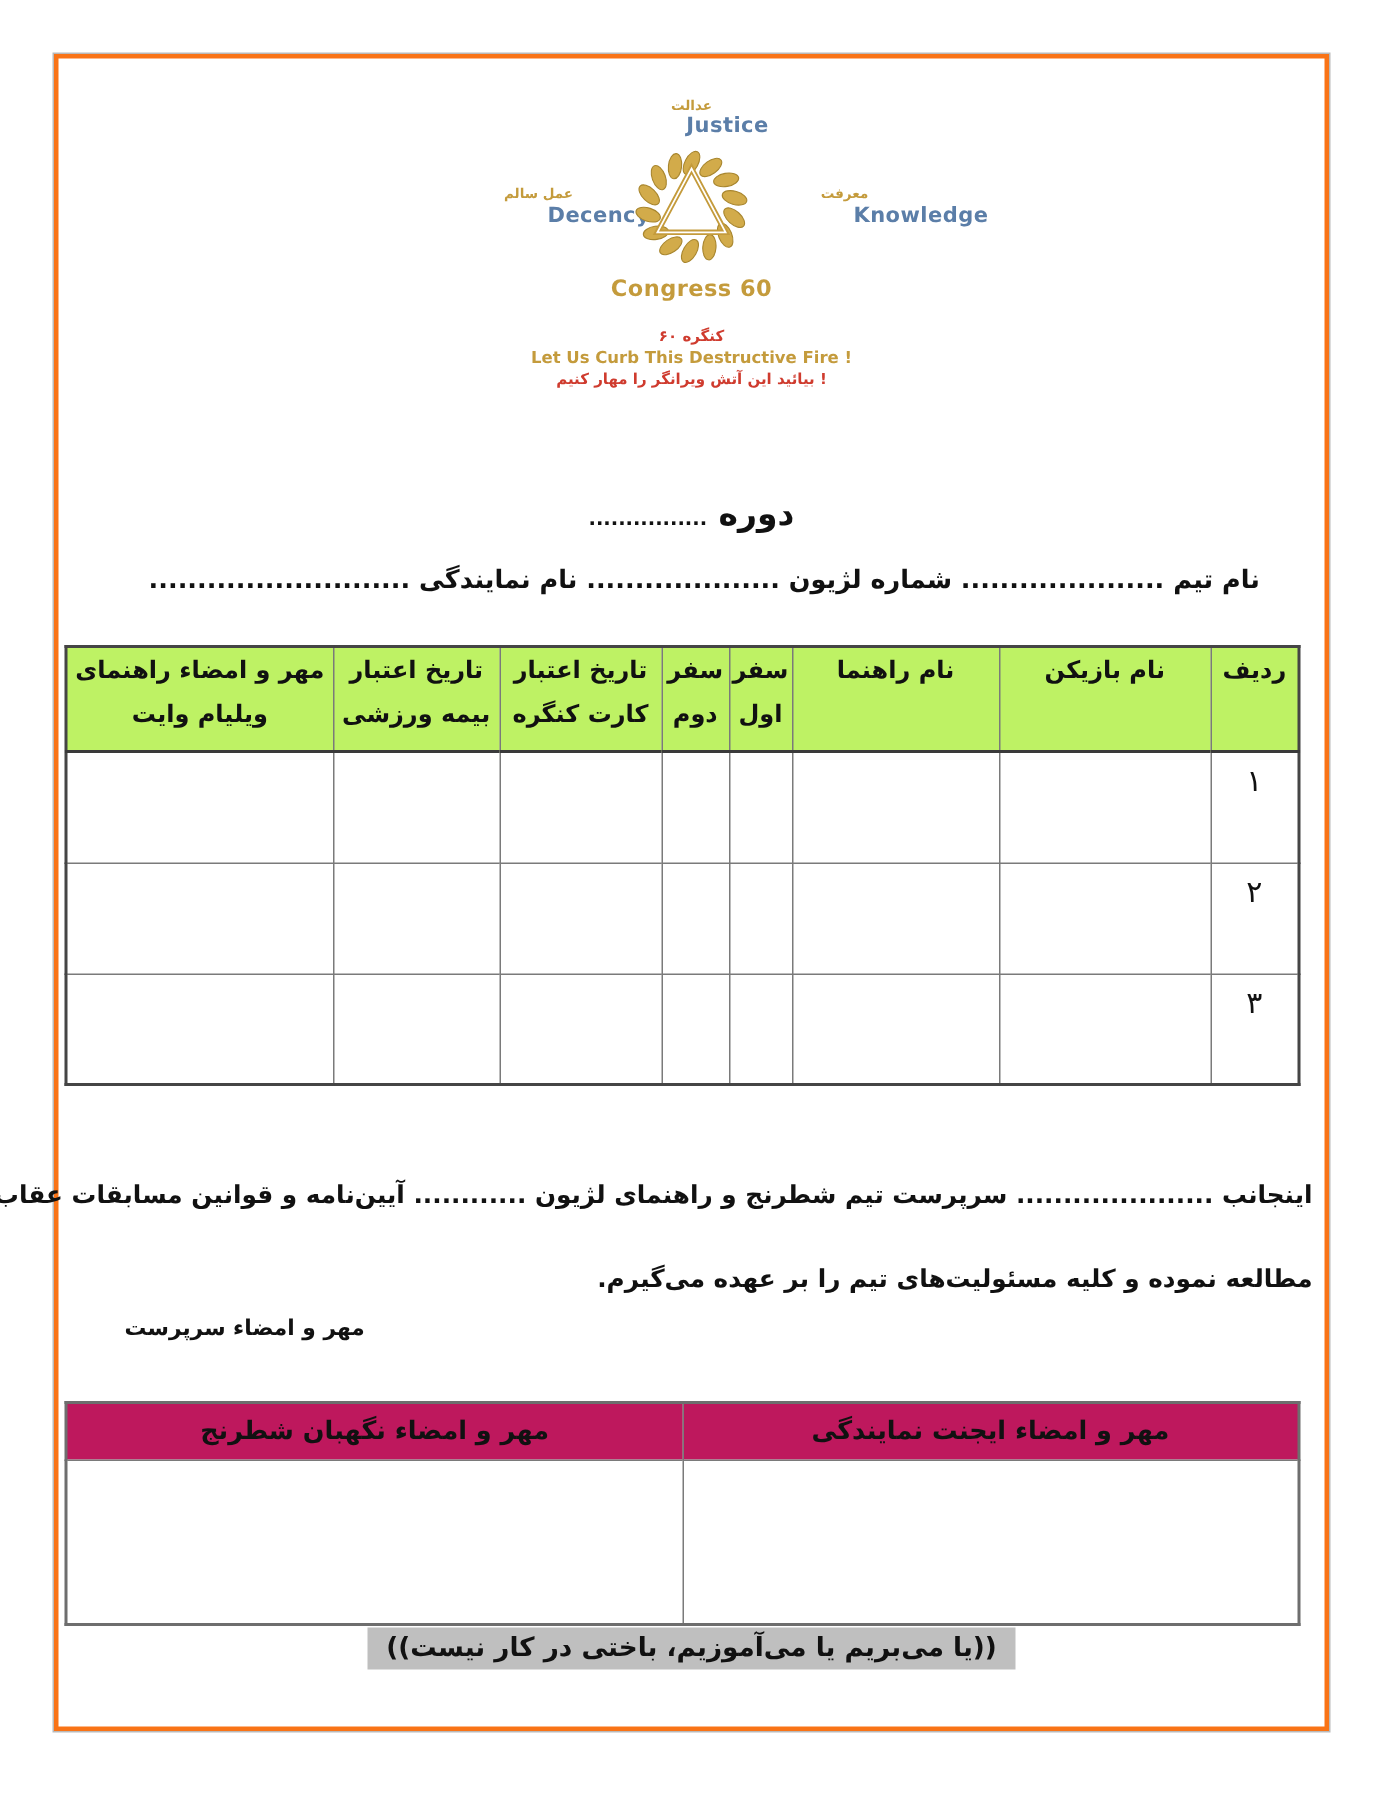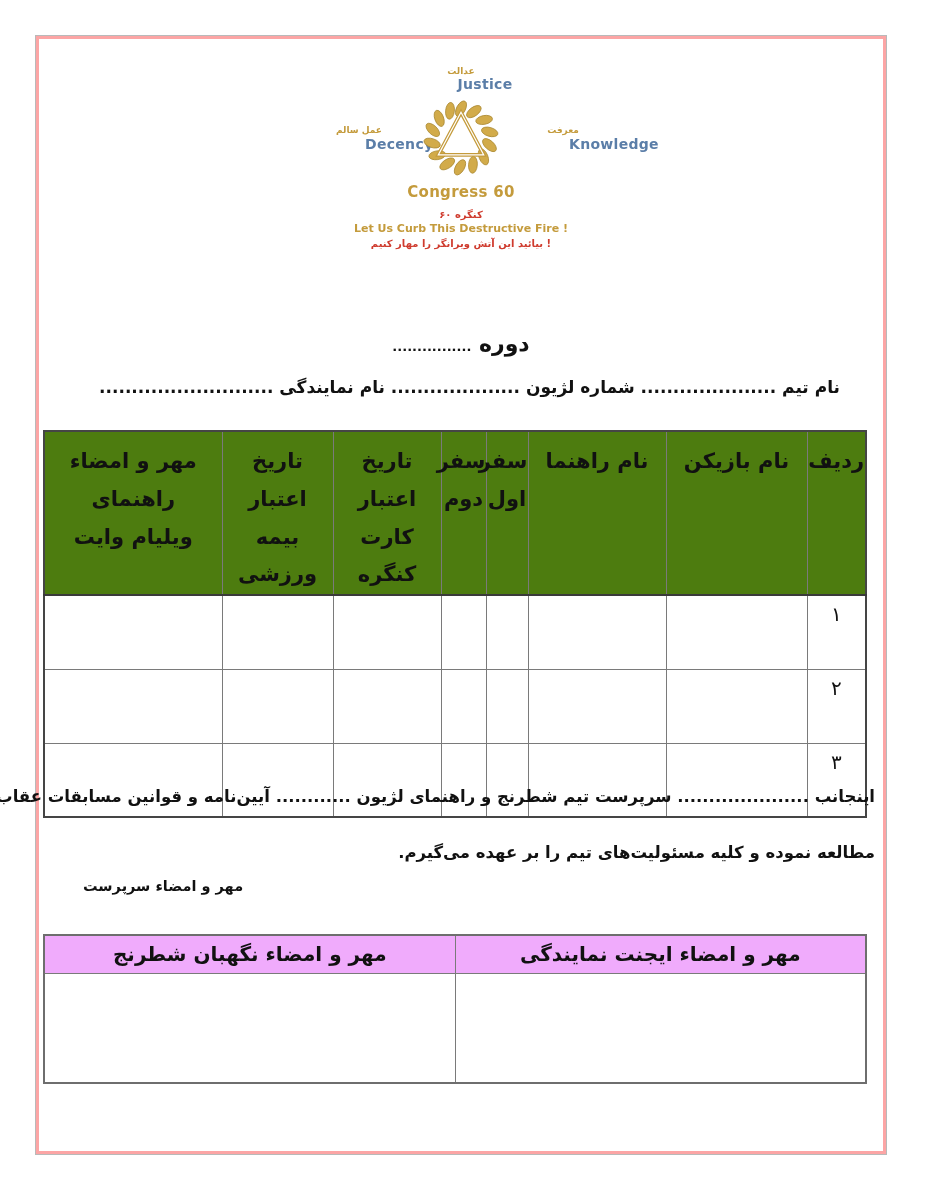--- a/index.html
+++ b/index.html
@@ -1,37 +1,37 @@
 <!DOCTYPE html>
 <html lang="fa"><head>
 <meta charset="utf-8">
 <style>
   * { margin:0; padding:0; box-sizing:border-box; }
   html,body { width:927px; height:1200px; background:#ffffff;
     font-family:"DejaVu Sans", sans-serif; overflow:hidden; }
 
   .page {
     position:absolute; left:36px; top:36px; width:850px; height:1118px;
-    border:3px solid #fca5a5; outline:1px solid #b9b9b9; outline-offset:0px;
+    border:3px solid #f97316; outline:1px solid #b9b9b9; outline-offset:0px;
     background:#ffffff;
     text-decoration:underline;
   }
 
   
   .logo-block {
     position:absolute; top:27px; left:0; right:0;
     display:flex; flex-direction:column; align-items:center;
     text-align:center; line-height:1.15;
   }
   .fa-gold  { color:#c49b3c; font-size:9px; font-weight:bold; }
   .en-blue  { color:#5b7ea8; font-size:14px; font-weight:bold; letter-spacing:.3px;padding-left:48px; }
   .logo-mid { display:flex; align-items:center; gap:16px; margin-top:2px; }
   .side-label { width:84px; }
   .congress-en { color:#c49b3c; font-weight:bold; font-size:15px; margin-top:2px; letter-spacing:.3px;text-align:center; }
-  .congress-fa { color:#cf3b2e; font-size:10px; font-weight:bold; margin-top:7px; }
+  .congress-fa { color:#cf3b2e; font-size:10px; font-weight:bold; margin-top:17px; }
   .slogan-en { color:#c49b3c; font-weight:bold; font-size:11px; margin-top:3px; }
   .slogan-fa { color:#cf3b2e; font-size:10px; font-weight:bold; margin-top:2px; }
 
   
   .council {
     position:absolute; top:192px; left:0; right:0; text-align:center;
     font-size:17px; font-weight:bold; direction:rtl; color:#1a1a1a;
   }
   .main-title {
     position:absolute; top:224px; left:0; right:0; text-align:center;
@@ -50,23 +50,23 @@
     padding-left:17px;
   }
 
   
   table { border-collapse:collapse; table-layout:fixed; }
   .roster {
     position:absolute; top:391px; left:4px; width:822px;
     direction:rtl; border:2px solid #454545;
   }
   .roster th {
-    background:#4d7c0f; border:1px solid #7a7a7a; border-bottom:2px solid #3a3a3a;
-    font-size:21px; font-weight:bold; color:#111;
-    vertical-align:top; padding-top:11px; line-height:1.8;
+    background:#bef264; border:1px solid #7a7a7a; border-bottom:2px solid #3a3a3a;
+    font-size:16px; font-weight:bold; color:#111;
+    vertical-align:top; padding-top:1px; line-height:1.8;
     white-space:pre-line; height:70px; text-align:center;
   }
   .roster td {
     border:1px solid #7a7a7a; height:74px; vertical-align:top;
     text-align:center; font-size:20px; padding-top:6px; color:#111;
   }
 
   
   .declaration {
     position:absolute; top:730px; right:8px; left:10px;
@@ -77,22 +77,22 @@
     position:absolute; top:839px; left:44px;
     direction:rtl; font-size:14.5px; font-weight:bold; color:#111;
   }
 
   
   .sig-table {
     position:absolute; top:895px; left:4px; width:822px;
     direction:rtl; border:2px solid #6e6e6e;
   }
   .sig-table th {
-    background:#f0abfc; border:1px solid #7a7a7a; height:38px;
-    font-size:20px; font-weight:bold; text-align:center; color:#111;
+    background:#be185d; border:1px solid #7a7a7a; height:38px;
+    font-size:17px; font-weight:bold; text-align:center; color:#111;
   }
   .sig-table td { border:1px solid #7a7a7a; height:110px; }
 
   
   .quote-wrap { position:absolute; top:1046px; left:0; right:0; text-align:center; }
   .quote {
     display:inline-block; background:#bfbfbf; color:#111;
     direction:rtl; font-size:17.5px; font-weight:bold; padding:4px 12px;
   }
 </style>
@@ -235,14 +235,17 @@
       </tr>
     </thead>
     <tbody>
       <tr>
         <td></td>
         <td></td>
       </tr>
     </tbody>
   </table>
 
+  <div class="quote-wrap">
+    <span class="quote">((یا می‌بریم یا می‌آموزیم، باختی در کار نیست))</span>
+  </div>
 
 </div>
 
 </body></html>

